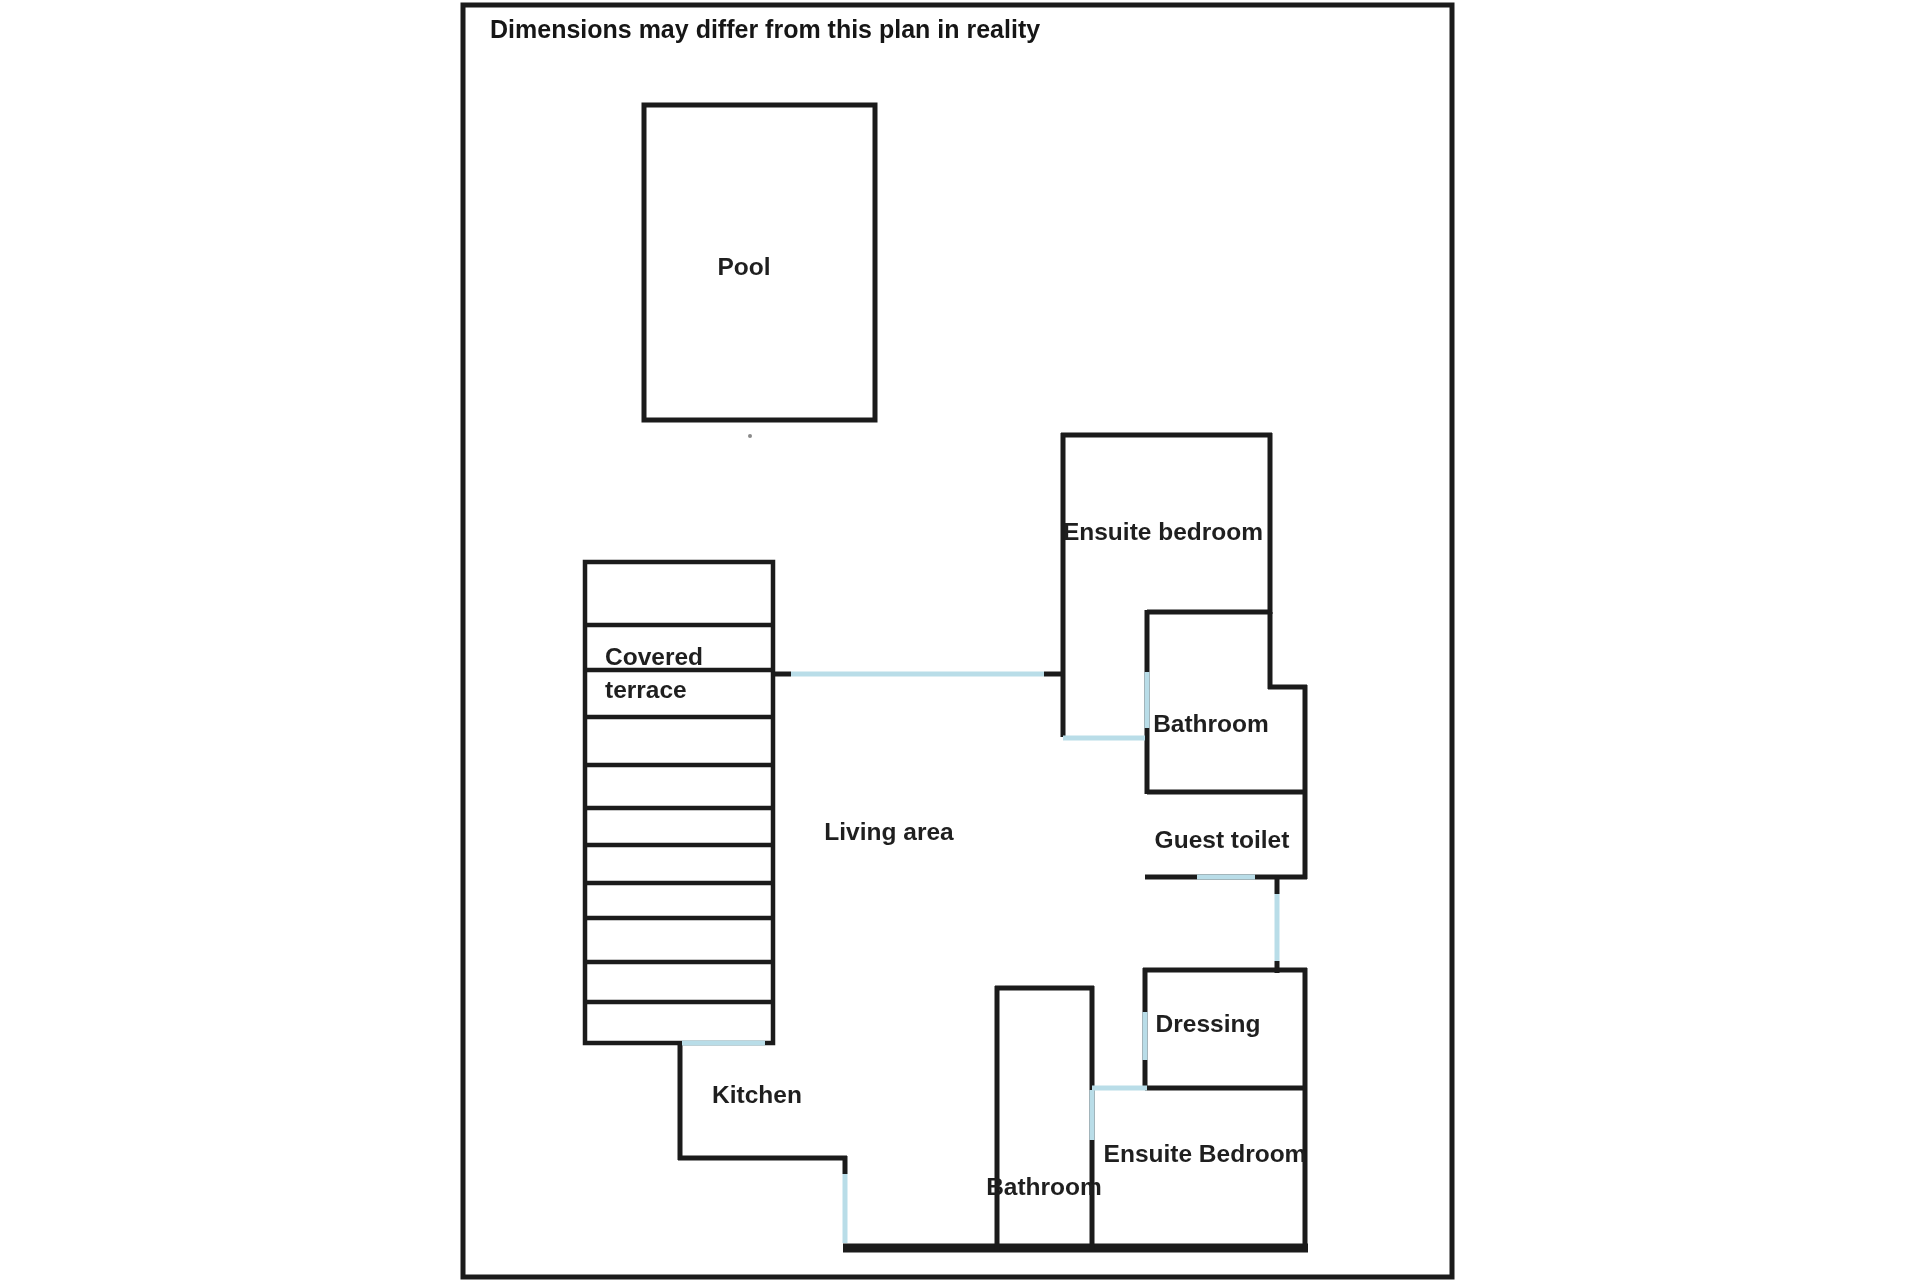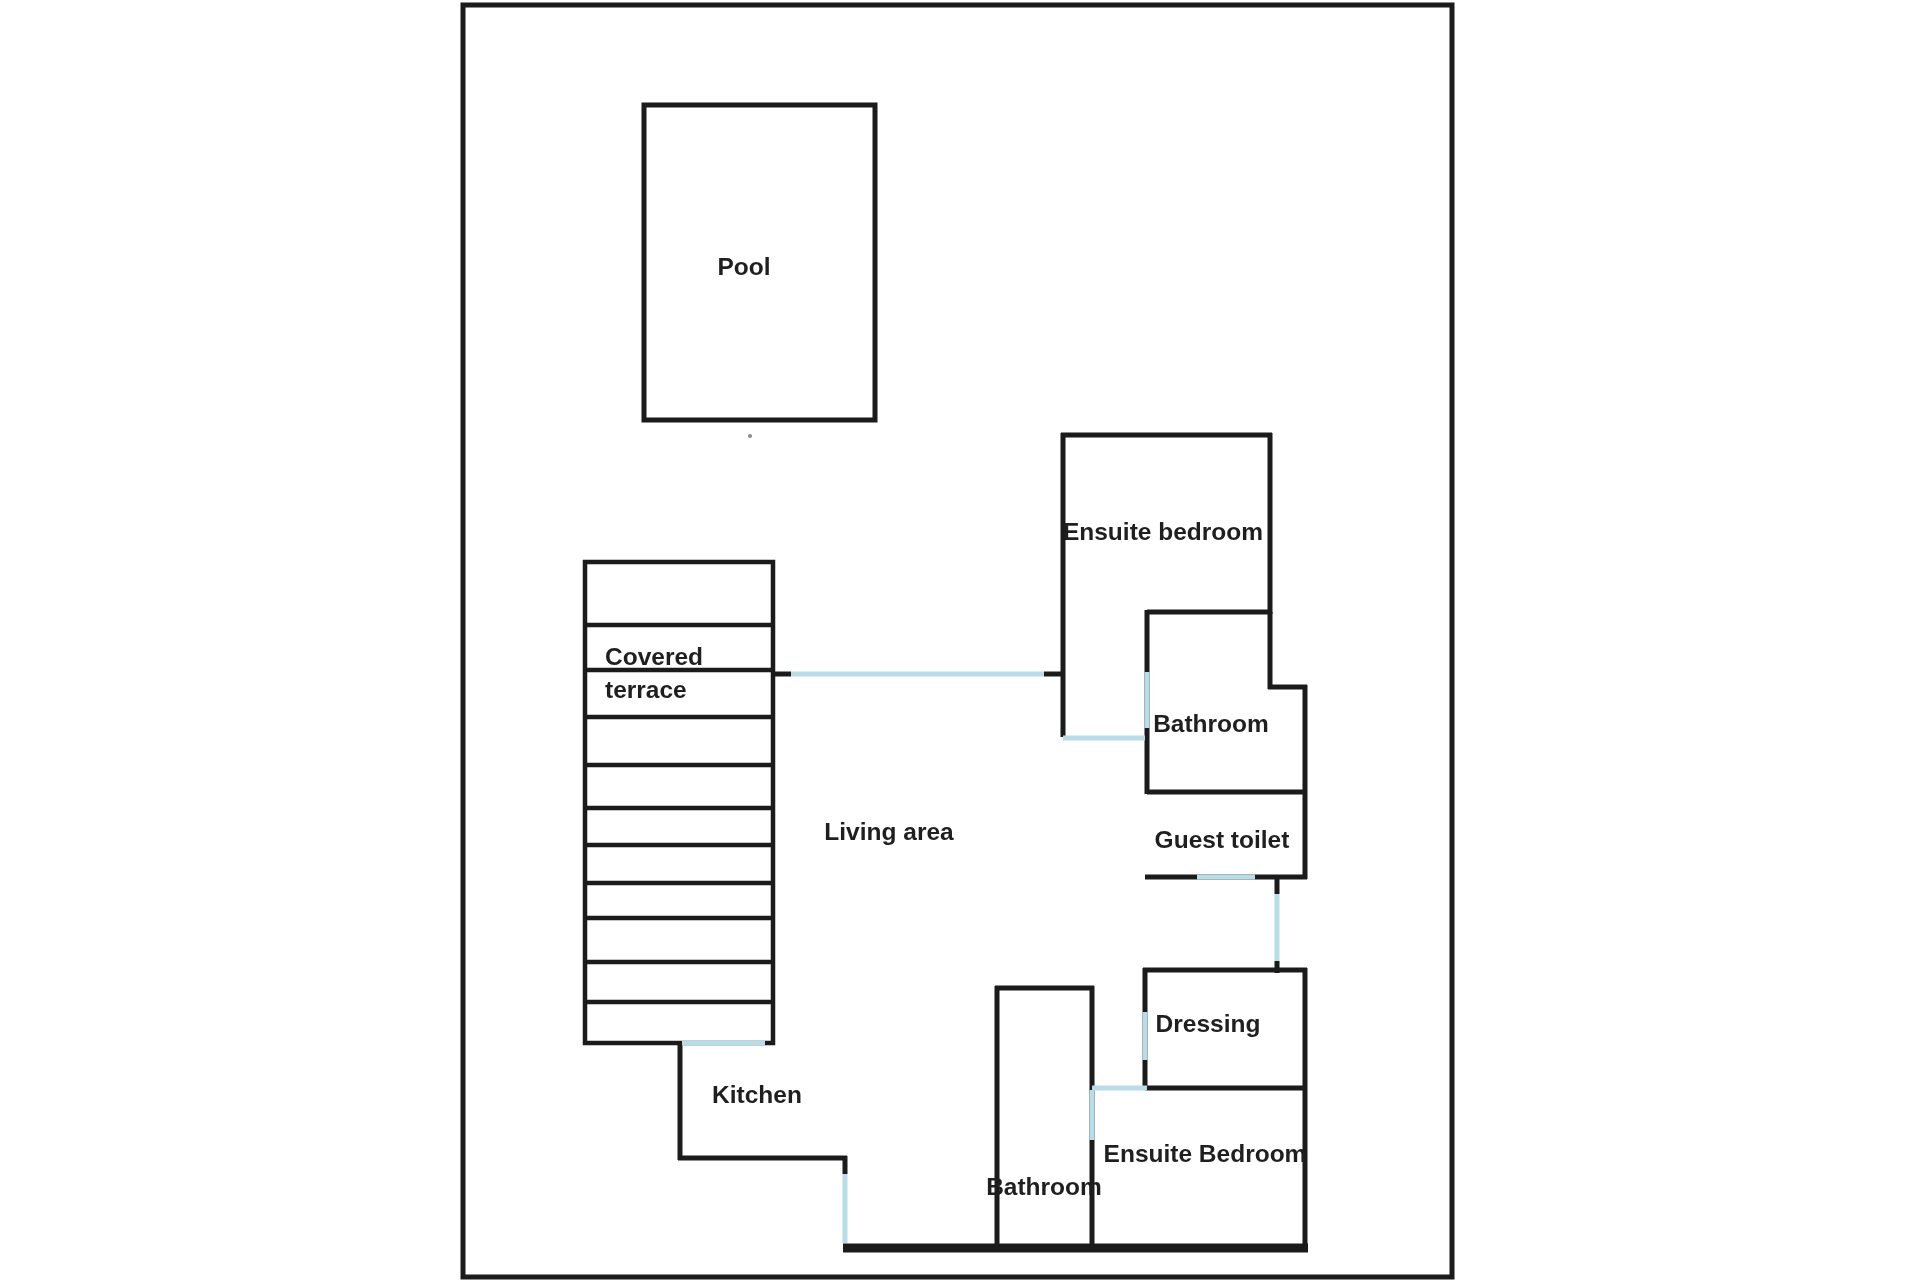--- a/index.html
+++ b/index.html
@@ -96,13 +96,14 @@
       <text x="605" y="656" text-anchor="start" dominant-baseline="central" class="room-label">Covered</text>
       <text x="605" y="689" text-anchor="start" dominant-baseline="central" class="room-label">terrace</text>
       <text x="1211" y="723" text-anchor="middle" dominant-baseline="central" class="room-label">Bathroom</text>
       <text x="889" y="831" text-anchor="middle" dominant-baseline="central" class="room-label">Living area</text>
       <text x="1222" y="839" text-anchor="middle" dominant-baseline="central" class="room-label">Guest toilet</text>
       <text x="1208" y="1023" text-anchor="middle" dominant-baseline="central" class="room-label">Dressing</text>
       <text x="757" y="1094" text-anchor="middle" dominant-baseline="central" class="room-label">Kitchen</text>
       <text x="1205" y="1153" text-anchor="middle" dominant-baseline="central" class="room-label">Ensuite Bedroom</text>
       <text x="1044" y="1186" text-anchor="middle" dominant-baseline="central" class="room-label">Bathroom</text>
     </svg>
+  <div id="disclaimer">Dimensions may differ from this plan in reality</div>
 </div>
 
 </body></html>

